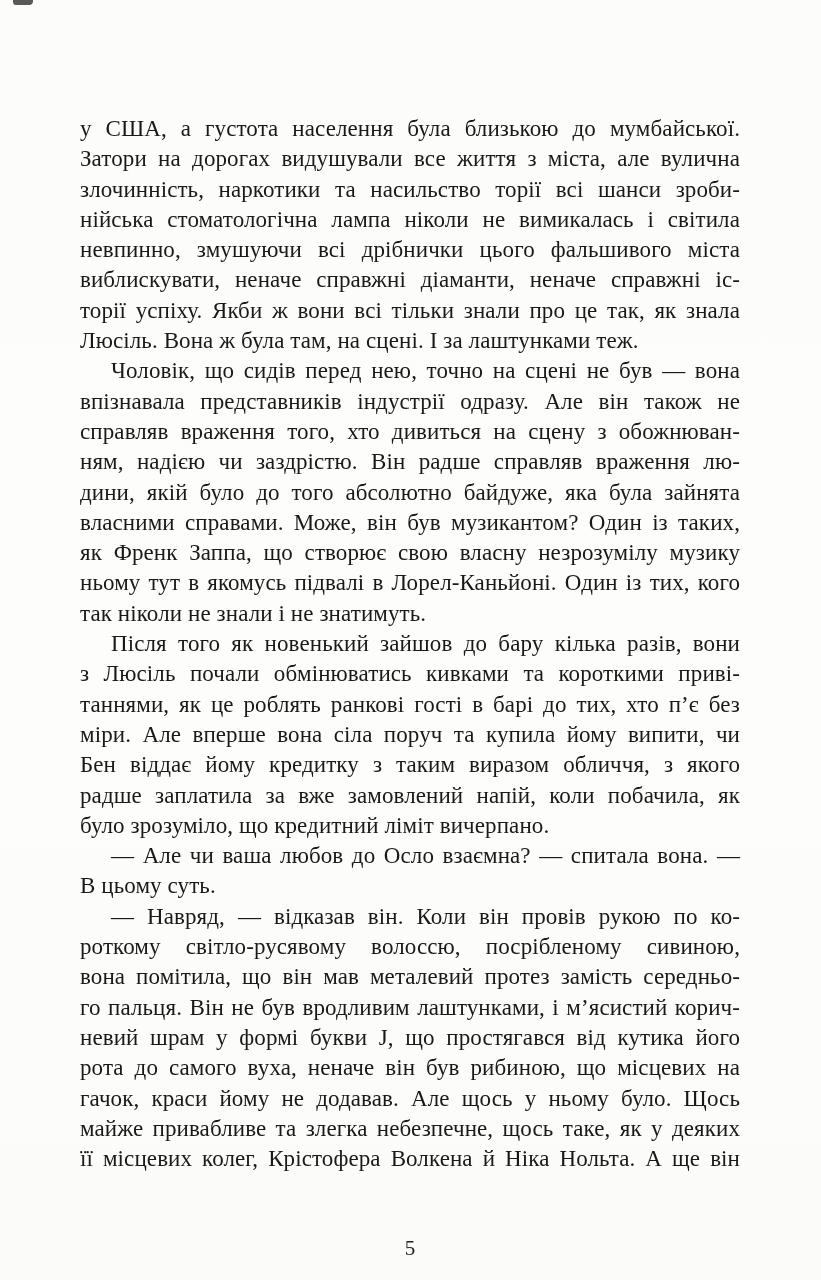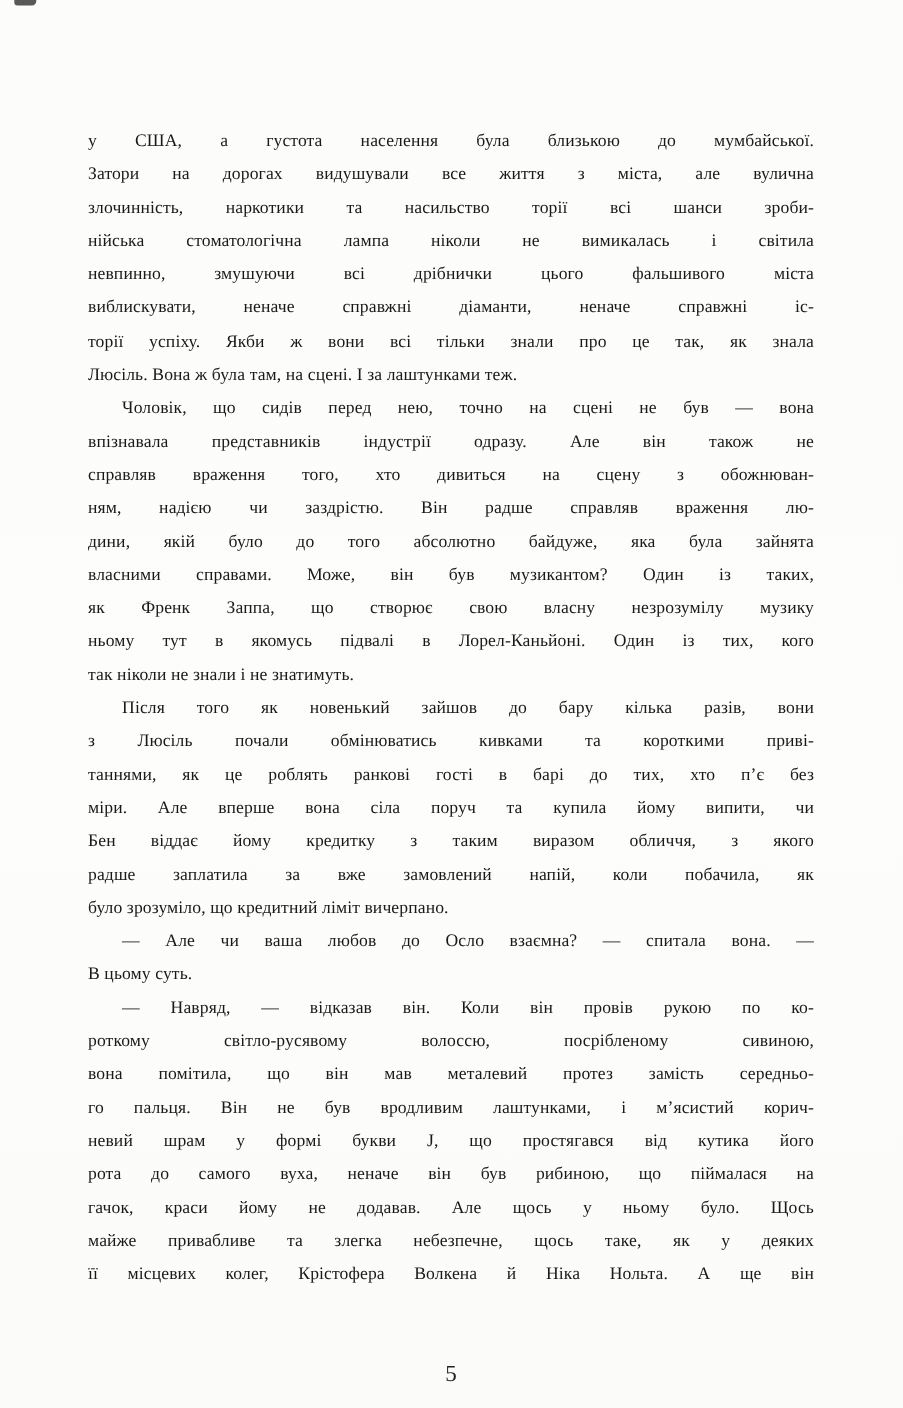--- a/index.html
+++ b/index.html
@@ -28,21 +28,21 @@
     background: #3f3d3c;
     border-radius: 0 0 4px 3px;
     filter: blur(0.6px);
     opacity: 0.85;
   }
   .text-block {
     position: absolute;
     left: 80px;
     top: 114px;
     width: 660px;
-    font-size: 16px;
+    font-size: 23px;
     line-height: 30.3px;
     color: #1a1918;
     letter-spacing: 0.1px;
   }
   .para {
     margin: 0;
     padding: 0;
   }
   .line {
     display: block;
@@ -112,21 +112,21 @@
       <span class="line indent">— Але чи ваша любов до Осло взаємна? — спитала вона. —</span>
       <span class="line last">В цьому суть.</span>
     </p>
 
     <p class="para">
       <span class="line indent">— Навряд, — відказав він. Коли він провів рукою по ко-</span>
       <span class="line">роткому світло-русявому волоссю, посрібленому сивиною,</span>
       <span class="line">вона помітила, що він мав металевий протез замість середньо-</span>
       <span class="line">го пальця. Він не був вродливим лаштунками, і м’ясистий корич-</span>
       <span class="line">невий шрам у формі букви J, що простягався від кутика його</span>
-      <span class="line">рота до самого вуха, неначе він був рибиною, що піймалася на</span>
+      <span class="line">рота до самого вуха, неначе він був рибиною, що місцевих на</span>
       <span class="line">гачок, краси йому не додавав. Але щось у ньому було. Щось</span>
       <span class="line">майже привабливе та злегка небезпечне, щось таке, як у деяких</span>
       <span class="line">її місцевих колег, Крістофера Волкена й Ніка Нольта. А ще він</span>
     </p>
 
   </main>
 
   <div class="page-number">5</div>
 
 </div>

